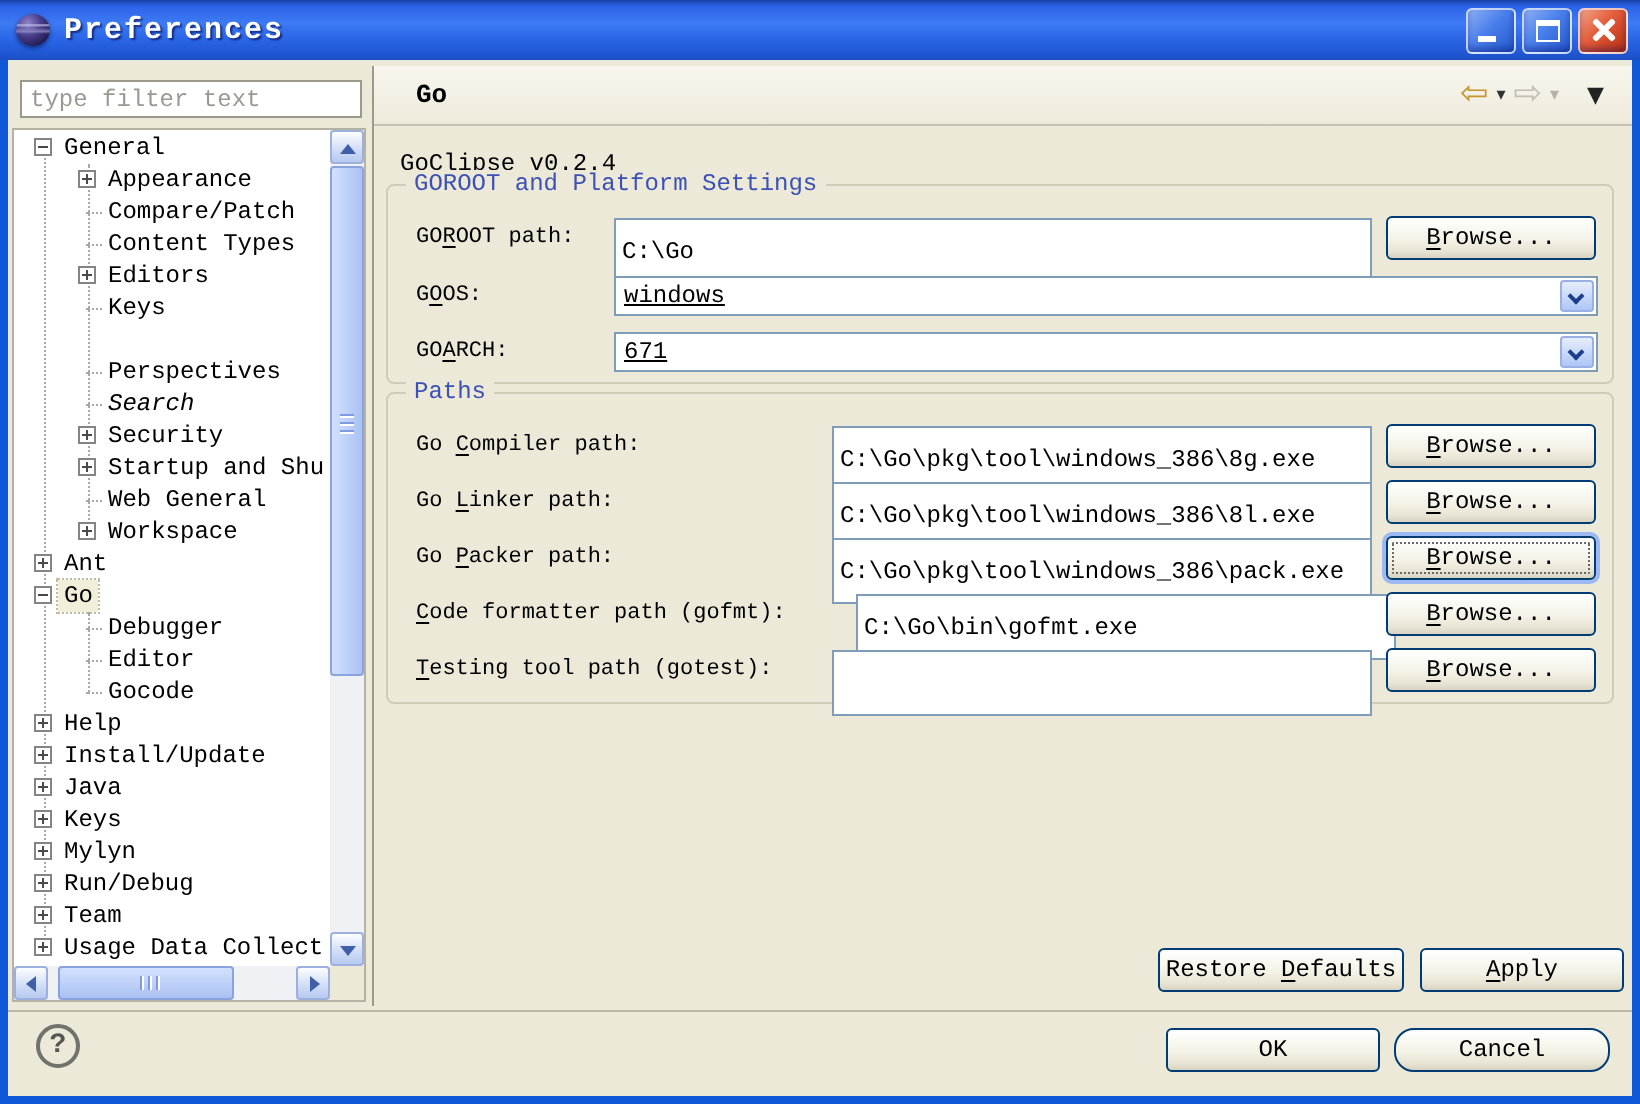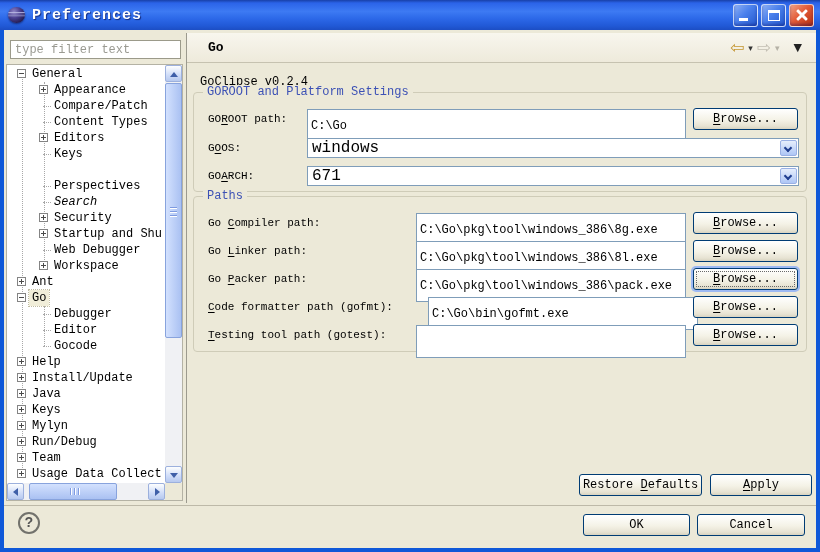--- a/index.html
+++ b/index.html
@@ -96,21 +96,21 @@
   .group { position:absolute; border:1px solid #cfccb8; border-radius:4px; }
   .group-title { position:absolute; top:-8px; left:9px; background:#ece9d8; padding:0 4px;
     color:#3c51b5; font-size:12px; line-height:14px; }
   .g1 { left:189px; top:62px;  width:614px; height:100px; }
   .g2 { left:189px; top:166px; width:614px; height:156px; }
 
   .frow-label { position:absolute; font-size:11px; line-height:20px; white-space:nowrap; }
   .tfield { position:absolute; height:33px; border:1px solid #7f9db9; background:#fff;
     font:12px "Liberation Mono",monospace; padding:0 3px; }
   .combo { position:absolute; height:20px; border:1px solid #7f9db9; background:#fff; }
-  .combo .cval { position:absolute; left:4px; top:0; line-height:18px; font-size:16px; }
+  .combo .cval { position:absolute; left:4px; top:0; line-height:18px; font-size:12px;text-decoration:underline; }
   .combo .cbtn { position:absolute; right:1px; top:1px; bottom:1px; width:17px; border-radius:2px;
     background:linear-gradient(180deg,#e6eefc,#aec6f5); border:1px solid #9ab0e4; }
   .chev { position:absolute; left:4px; top:4px; width:6px; height:6px;
     border-right:2px solid #1f3d8f; border-bottom:2px solid #1f3d8f; transform:rotate(45deg); }
 
   .btn { position:absolute; height:22px; border:1px solid #003c74; border-radius:3px;
     background:linear-gradient(180deg,#ffffff,#f4f2e6 55%,#e7e3d3 85%,#d8d3c0);
     font:12px "Liberation Mono",monospace; text-align:center; line-height:20px; cursor:default; }
   .btn.focused { box-shadow:0 0 0 2px #9db9f3; }
   .btn.focused::after { content:""; position:absolute; inset:2px; border:1px dotted #6a6a6a; border-radius:1px; }
@@ -185,21 +185,21 @@
           <div class="titem lvl1" style="top: 145px;">
     <span class="exp plus"></span>
     <span class="tlabel">Security</span>
   </div>
           <div class="titem lvl1" style="top: 161px;">
     <span class="exp plus"></span>
     <span class="tlabel">Startup and Shu</span>
   </div>
           <div class="titem lvl1 leaf" style="top: 177px;">
 
-    <span class="tlabel">Web Debugger</span>
+    <span class="tlabel">Web General</span>
   </div>
           <div class="titem lvl1" style="top: 193px;">
     <span class="exp plus"></span>
     <span class="tlabel">Workspace</span>
   </div>
           <div class="titem lvl0" style="top: 209px;">
     <span class="exp plus"></span>
     <span class="tlabel">Ant</span>
   </div>
           <div class="titem lvl0" style="top: 225px;">
@@ -352,15 +352,15 @@
         </div>
     </div>
 
     <span class="btn" style="left:575px; top:444px; width:123px;">Restore <u>D</u>efaults</span>
     <span class="btn" style="left:706px; top:444px; width:102px;"><u>A</u>pply</span>
 
     <div class="sep2"></div>
 
     <span class="help">?</span>
     <span class="btn" style="left:579px; top:484px; width:107px;">OK</span>
-    <span class="btn" style="left:693px; top:484px; width:108px;">Cancel</span>
+    <span class="btn" style="left:693px; top:484px; width:108px;border-radius:10px;">Cancel</span>
   </div>
 </div>
 
 </body></html>

